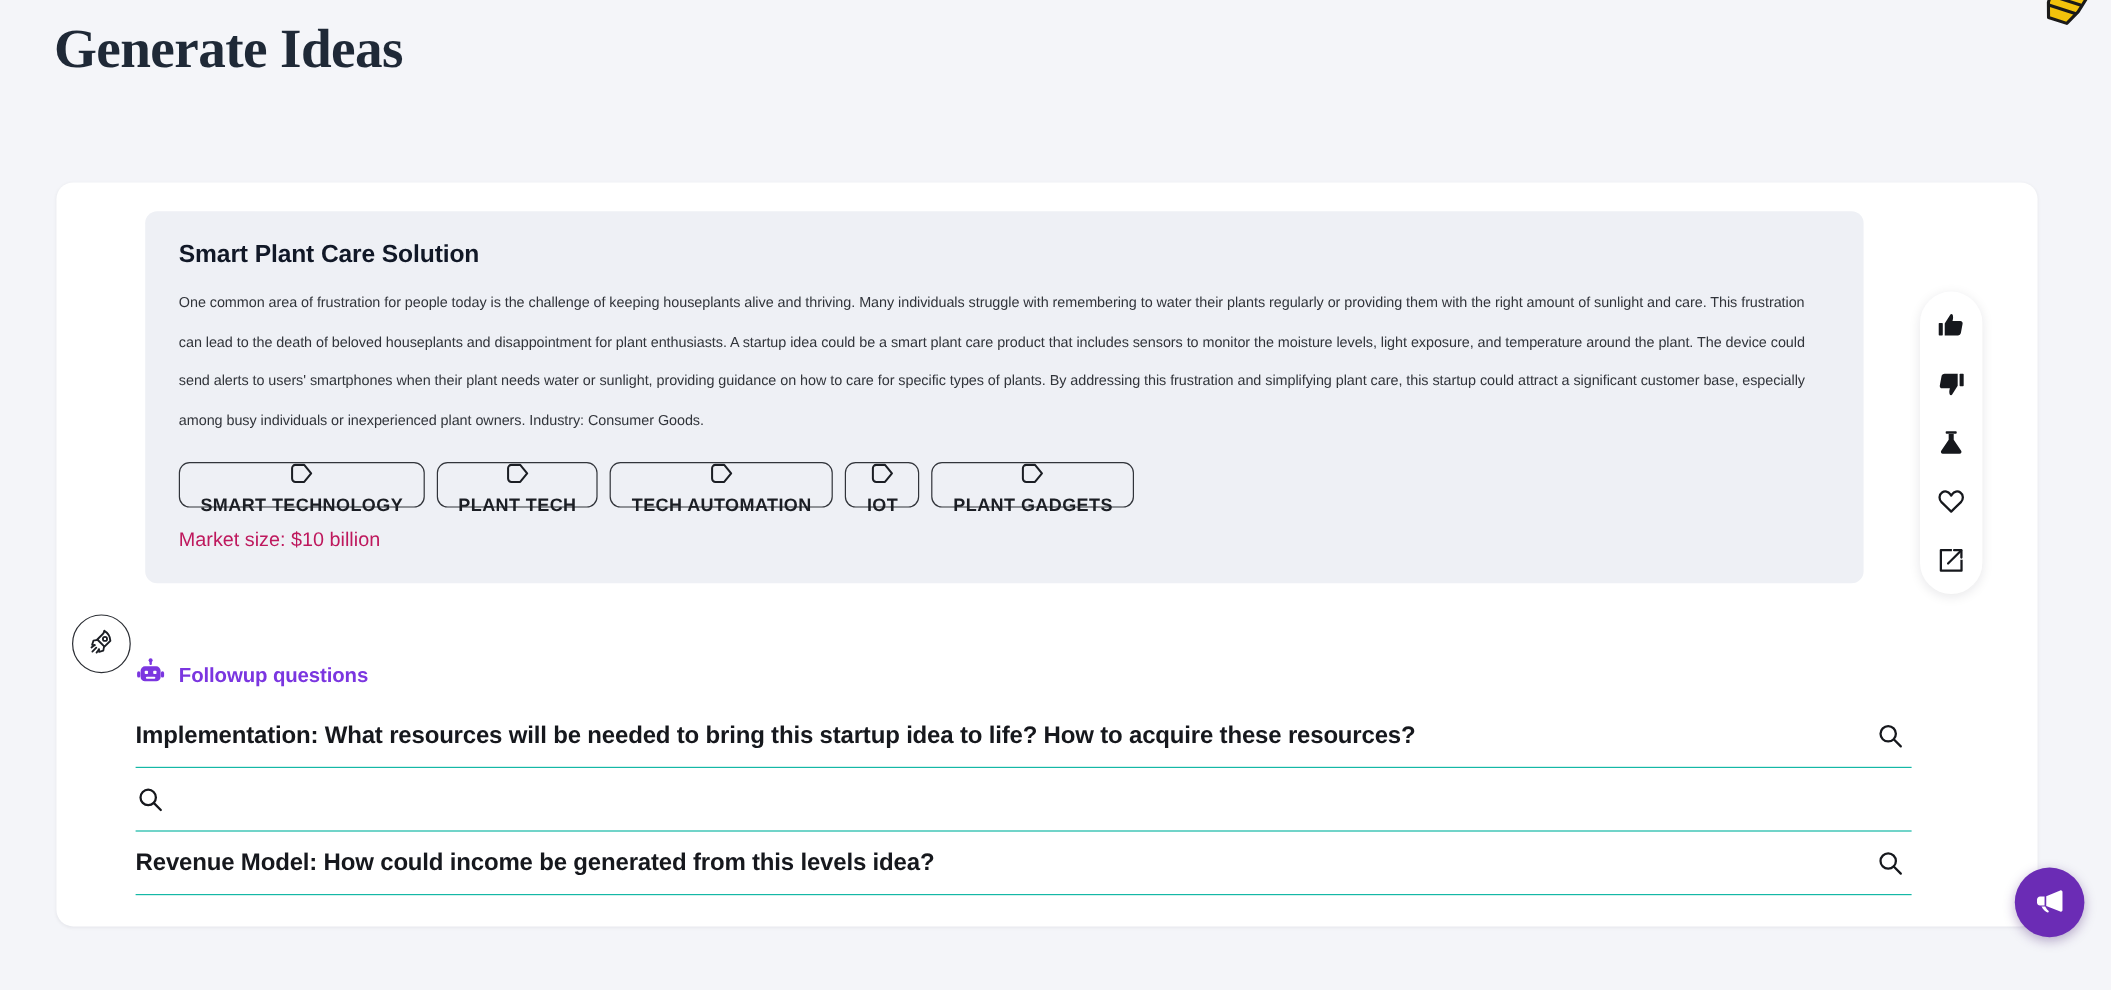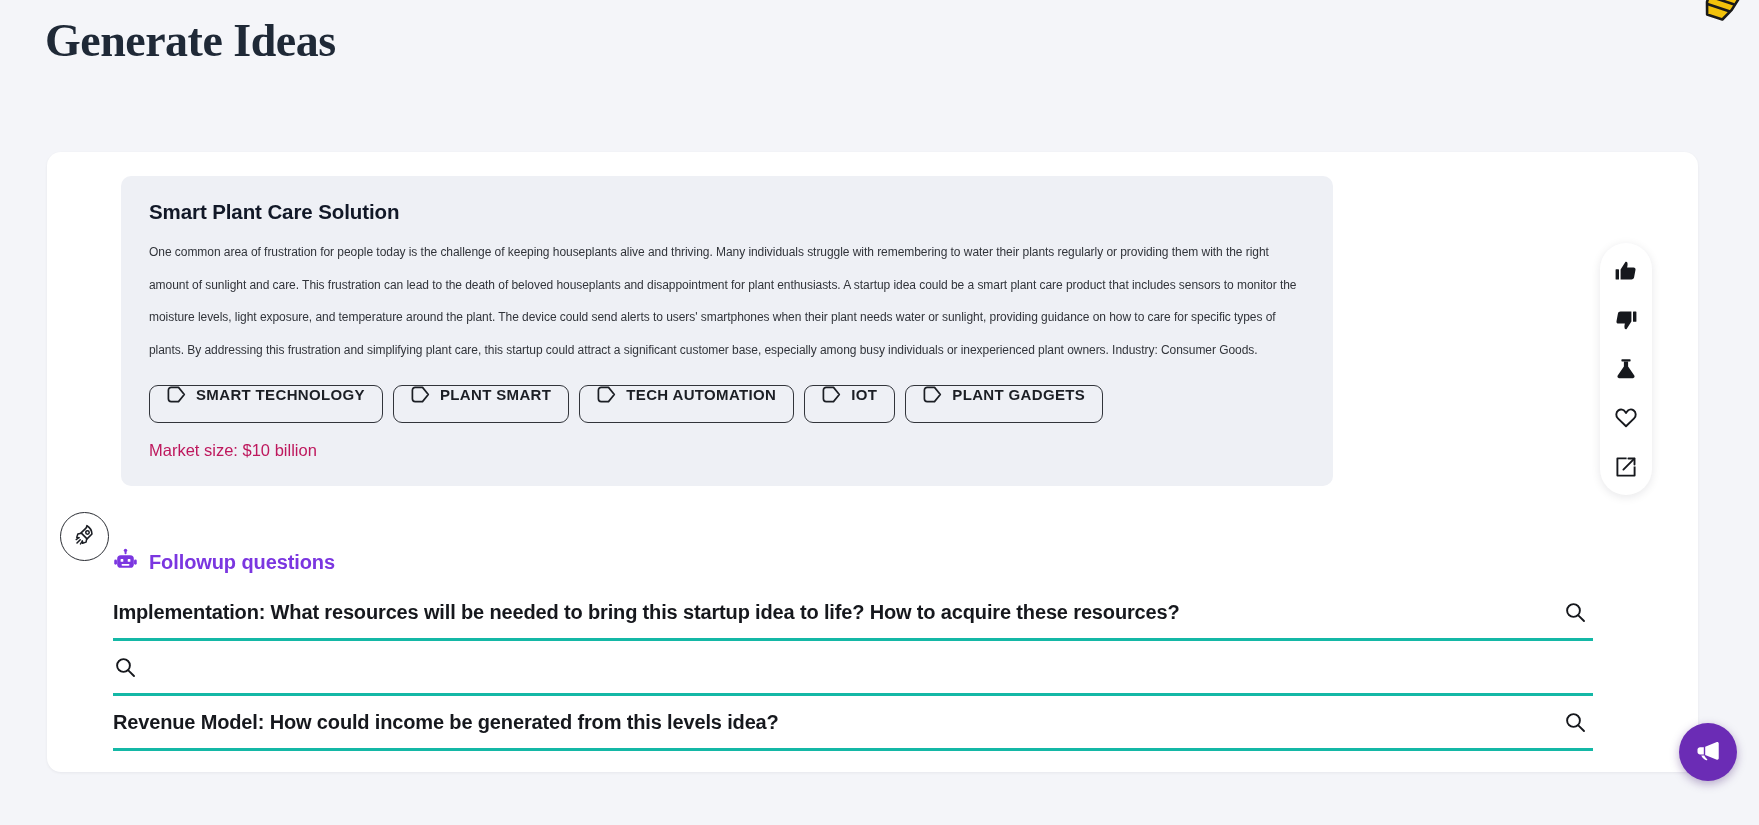--- a/index.html
+++ b/index.html
@@ -44,21 +44,21 @@
     border-radius: 14px;
     box-shadow: 0 1px 3px rgba(16,24,40,0.06);
     overflow: hidden;
   }
 
   
   .idea-panel {
     position: absolute;
     left: 74px;
     top: 24px;
-    width: 1212px;
+    width: 1432px;
     background: #eef0f5;
     border-radius: 10px;
     padding: 24px 28px 26px 28px;
   }
 
   .idea-title {
     font-size: 20.5px;
     font-weight: bold;
     color: #111827;
     margin: 0 0 12px 0;
@@ -75,28 +75,29 @@
 
   
   .tag-row {
     display: flex;
     flex-wrap: wrap;
     gap: 10px;
     margin-top: 19px;
   }
   .tag-chip {
     display: inline-flex;
-    align-items: flex-start;
+    align-items: center;
     gap: 10px;
     height: 38px;
     padding: 0 17px;
     border: 1.4px solid #31343a;
     border-radius: 9px;
     background: transparent;
     cursor: pointer;
+    flex-direction: column;
   }
   .tag-chip .tag-label {
     font-size: 15px;
     font-weight: bold;
     letter-spacing: 0.35px;
     color: #1b1e24;
     white-space: nowrap;
   }
   .tag-icon { display: inline-flex; flex: 0 0 auto; }
 
@@ -113,33 +114,33 @@
     top: 396px;
     width: 1480px;
   }
   .followup-head {
     display: flex;
     align-items: center;
     gap: 11px;
     margin-bottom: 9px;
   }
   .followup-title {
-    font-size: 20px;
+    font-size: 17px;
     font-weight: bold;
     color: #7b36e0;
     letter-spacing: -0.1px;
   }
 
   .q-list { margin-top: 6px; }
   .q-row {
     display: flex;
     align-items: center;
     justify-content: space-between;
     gap: 20px;
-    border-bottom: 3px solid #14b8a6;
+    border-bottom: 1px solid #14b8a6;
     padding: 14px 6px 14px 0;
     cursor: pointer;
   }
   .q-text {
     font-size: 20px;
     font-weight: bold;
     color: #16181d;
     letter-spacing: -0.15px;
   }
   .q-search { flex: 0 0 auto; display: inline-flex; cursor: pointer; }
@@ -237,21 +238,21 @@
           </span>
           <span class="tag-label">SMART TECHNOLOGY</span>
         </div>
 
         <div class="tag-chip">
           <span class="tag-icon">
             <svg width="19" height="17" viewBox="0 0 19 17" fill="none" xmlns="http://www.w3.org/2000/svg">
               <path d="M1.4 4.2 A2.8 2.8 0 0 1 4.2 1.4 H11.5 L17.3 8.5 L11.5 15.6 H4.2 A2.8 2.8 0 0 1 1.4 12.8 Z" stroke="#1b1e24" stroke-width="1.7" stroke-linejoin="round"></path>
             </svg>
           </span>
-          <span class="tag-label">PLANT SMART</span>
+          <span class="tag-label">PLANT TECH</span>
         </div>
 
         <div class="tag-chip">
           <span class="tag-icon">
             <svg width="19" height="17" viewBox="0 0 19 17" fill="none" xmlns="http://www.w3.org/2000/svg">
               <path d="M1.4 4.2 A2.8 2.8 0 0 1 4.2 1.4 H11.5 L17.3 8.5 L11.5 15.6 H4.2 A2.8 2.8 0 0 1 1.4 12.8 Z" stroke="#1b1e24" stroke-width="1.7" stroke-linejoin="round"></path>
             </svg>
           </span>
           <span class="tag-label">TECH AUTOMATION</span>
         </div>

